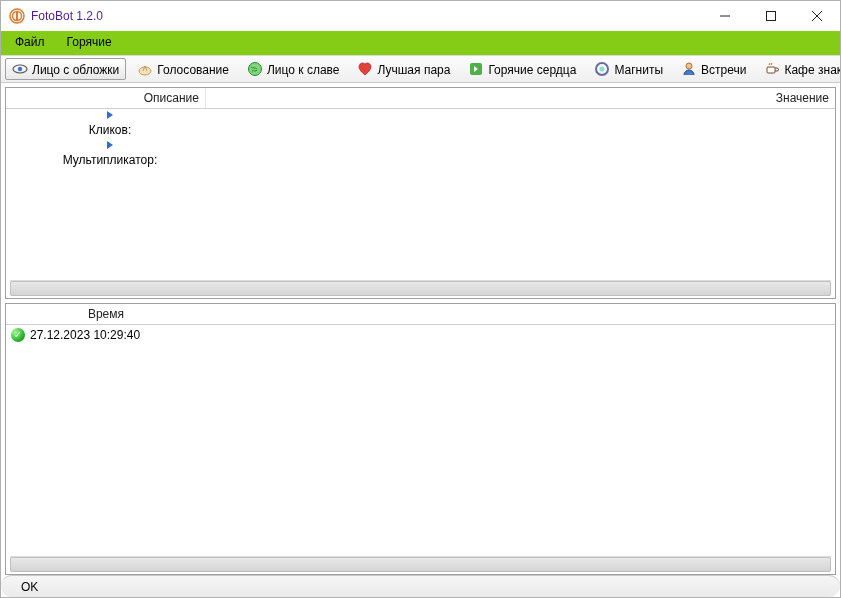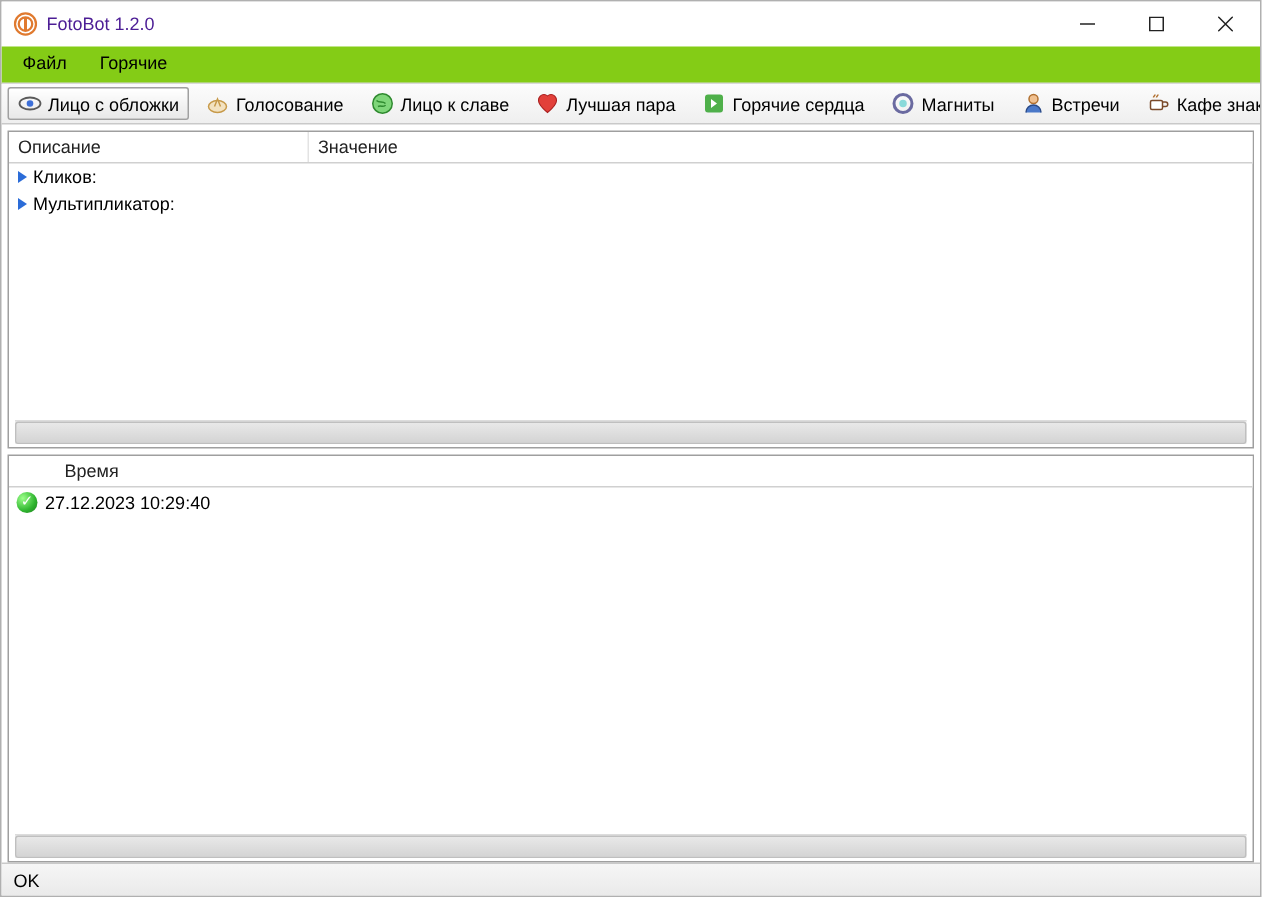--- a/index.html
+++ b/index.html
@@ -71,27 +71,27 @@
   .panel {
     border: 1px solid #9f9f9f;
     display:flex;
     flex-direction:column;
     background:#fff;
     position:relative;
   }
   .panel.top { height: 212px; }
   .panel.bottom { flex:1; }
 
-  .colheaders { display:flex; border-bottom:1px solid #d0d0d0; background:#fff; }
+  .colheaders { display:flex; border-bottom:1px solid #d0d0d0; background:#fff;text-align:right; }
   .colh { padding:3px 6px; border-right:1px solid #e3e3e3; font-weight:normal; color:#222; }
   .colh:last-child { border-right:none; }
 
   .rows { flex:1; overflow:hidden; }
   .row { display:flex; padding:2px 4px; align-items:center; }
-  .row .cell { padding:0 2px; }
+  .row .cell { padding:0 2px;flex-direction:column; }
   .row .descell { display:flex; align-items:center; gap:4px; }
   .tri {
     width:0;height:0;
     border-top:4px solid transparent;
     border-bottom:4px solid transparent;
     border-left:6px solid #2b6cd8;
     flex:0 0 auto;
   }
 
   .hsbar {
@@ -117,29 +117,30 @@
     background:radial-gradient(circle at 30% 30%, #9bff8a, #2fb52f 60%, #1c7a1c);
     display:flex;align-items:center;justify-content:center;
     color:#fff; font-size:10px; line-height:1;
   }
 
   .statusbar {
     height:22px;
     background:linear-gradient(#f6f6f6,#eaeaea);
     border-top:1px solid #c9c9c9;
     display:flex; align-items:center;
-    padding:0 8px;
+    padding:0 20px;
+    border-radius:11px;
   }
 
   
   .top .colh.c1, .top .row .descell { width: 200px; }
   .top .colh.c2, .top .row .valcell { flex:1; }
 
   .bottom .colh.c1, .bottom .logrow .msg { flex:1; }
-  .bottom .colh.c2 { width: 124px; margin-left: 31px; }
+  .bottom .colh.c2 { width: 124px; }
   .bottom .logrow .time { width: 124px; }
 </style>
 </head>
 <body>
 
 <div class="titlebar">
   <span class="icon-slot">
     <svg viewBox="0 0 16 16" width="16" height="16">
       <circle cx="8" cy="8" r="7" fill="#fff" stroke="#e07a2f" stroke-width="1.5"></circle>
       <circle cx="8" cy="8" r="4.5" fill="none" stroke="#e07a2f" stroke-width="1.5"></circle>

